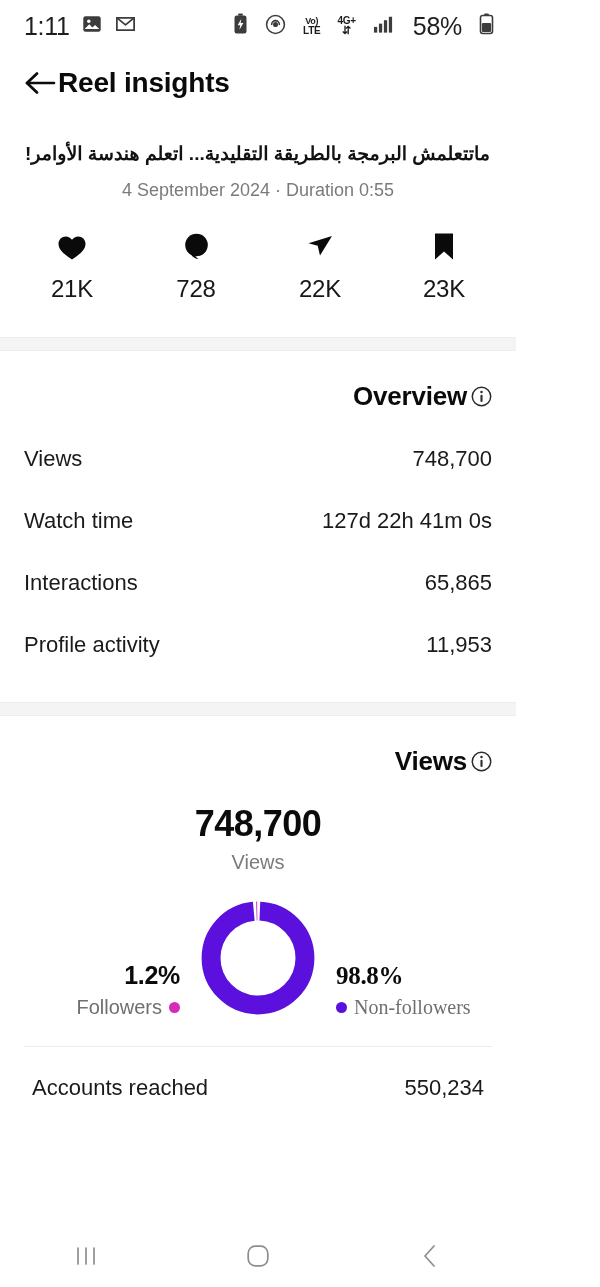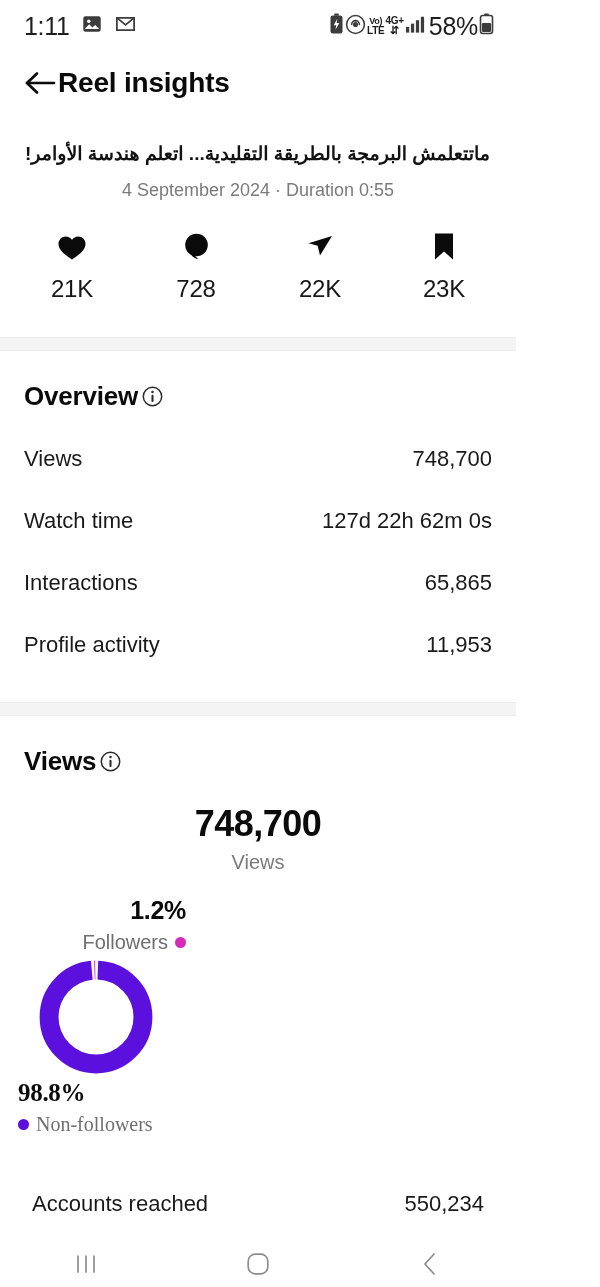--- a/index.html
+++ b/index.html
@@ -13,21 +13,21 @@
 
   
   .statusbar {
     height: 52px; flex: 0 0 52px;
     display: flex; align-items: center; justify-content: space-between;
     padding: 0 22px 0 24px;
     color: #1c1c1c;
   }
   .sb-left { display: flex; align-items: center; gap: 11px; }
   .sb-time { font-size: 25px; letter-spacing: -0.3px; color:#1f1f1f; }
-  .sb-right { display: flex; align-items: center; gap: 1px; }
+  .sb-right { display: flex; align-items: center; gap: 17px; }
   .sb-pct { font-size: 25px; letter-spacing:-0.3px; color:#1f1f1f; margin-left:2px; }
   .volte { display:flex; flex-direction:column; align-items:center; line-height:1; }
   .volte b { font-size: 9px; font-weight:700; letter-spacing:-.2px; }
   .volte span { font-size: 10px; font-weight:700; letter-spacing:-.2px; }
   .net { display:flex; flex-direction:column; align-items:center; line-height:1; }
   .net b { font-size: 10px; font-weight:700; letter-spacing:-.3px; }
   .net span { font-size: 11px; font-weight:700; line-height:.9; }
 
   
   .header { height: 62px; flex: 0 0 62px; display: flex; align-items: center; padding: 0 24px; }
@@ -48,36 +48,36 @@
   .stat { flex: 1; display: flex; flex-direction: column; align-items: center; gap: 14px; }
   .stat-ico { height: 30px; display: flex; align-items: flex-end; justify-content: center; color: #0a0a0a; }
   .stat-val { font-size: 24px; color: #171717; letter-spacing: -0.2px; }
 
   
   .band { height: 14px; background: #f4f4f4; border-top: 1px solid #ededed; border-bottom: 1px solid #ededed; flex: 0 0 14px; }
   .hairline { height: 1px; background: #ececec; margin: 0 24px; }
 
   
   .section { padding: 30px 24px 4px; }
-  .sec-head { display: flex; align-items: center; gap: 4px; }
+  .sec-head { display: flex; align-items: center; gap: 4px; justify-content: flex-end; }
   .sec-title { font-size: 26px; font-weight: 700; color: #0b0b0b; letter-spacing: -0.2px; }
   .info-ico { width: 21px; height: 21px; display:block; }
 
   
   .rows { padding: 12px 24px 26px; }
   .row { display: flex; align-items: center; justify-content: space-between; height: 62px; }
   .row-label { font-size: 22px; color: #1a1a1a; }
   .row-value { font-size: 22px; color: #1a1a1a; }
 
   
   .views-block { padding: 22px 0 0; }
   .big-num { text-align: center; font-size: 36px; font-weight: 700; color: #0b0b0b; letter-spacing: -0.5px; }
   .big-sub { text-align: center; font-size: 20px; color: #7b7b7b; margin-top: 6px; }
 
-  .donut-wrap { display: flex; align-items: flex-start; justify-content: center; margin-top: 22px; padding: 0 18px; flex-direction: column; }
+  .donut-wrap { display: flex; align-items: flex-end; justify-content: center; margin-top: 22px; padding: 0 18px; }
   .legend { width: 168px; display: flex; flex-direction: column; }
   .legend.left { align-items: flex-end; text-align: right; }
   .legend.right { align-items: flex-start; text-align: left; font-family: Liberation Serif, serif; }
   .leg-pct { font-size: 25px; font-weight: 700; color: #0b0b0b; letter-spacing: -0.3px; }
   .leg-name-row { display: flex; align-items: center; gap: 7px; margin-top: 5px; }
   .leg-name { font-size: 20px; color: #6f6f6f; line-height: 1.25; }
   .leg-dot { width: 11px; height: 11px; border-radius: 50%; flex: 0 0 11px; }
   .legend.right .leg-name { width: 118px; }
   .donut { width: 124px; height: 124px; flex: 0 0 124px; margin: 0 16px; }
 
@@ -219,21 +219,21 @@
       </span>
     </div>
   </div>
   <div class="rows">
     <div class="row">
       <span class="row-label">Views</span>
       <span class="row-value">748,700</span>
     </div>
     <div class="row">
       <span class="row-label">Watch time</span>
-      <span class="row-value">127d 22h 62m 0s</span>
+      <span class="row-value">127d 22h 41m 0s</span>
     </div>
     <div class="row">
       <span class="row-label">Interactions</span>
       <span class="row-value">65,865</span>
     </div>
     <div class="row">
       <span class="row-label">Profile activity</span>
       <span class="row-value">11,953</span>
     </div>
   </div>

